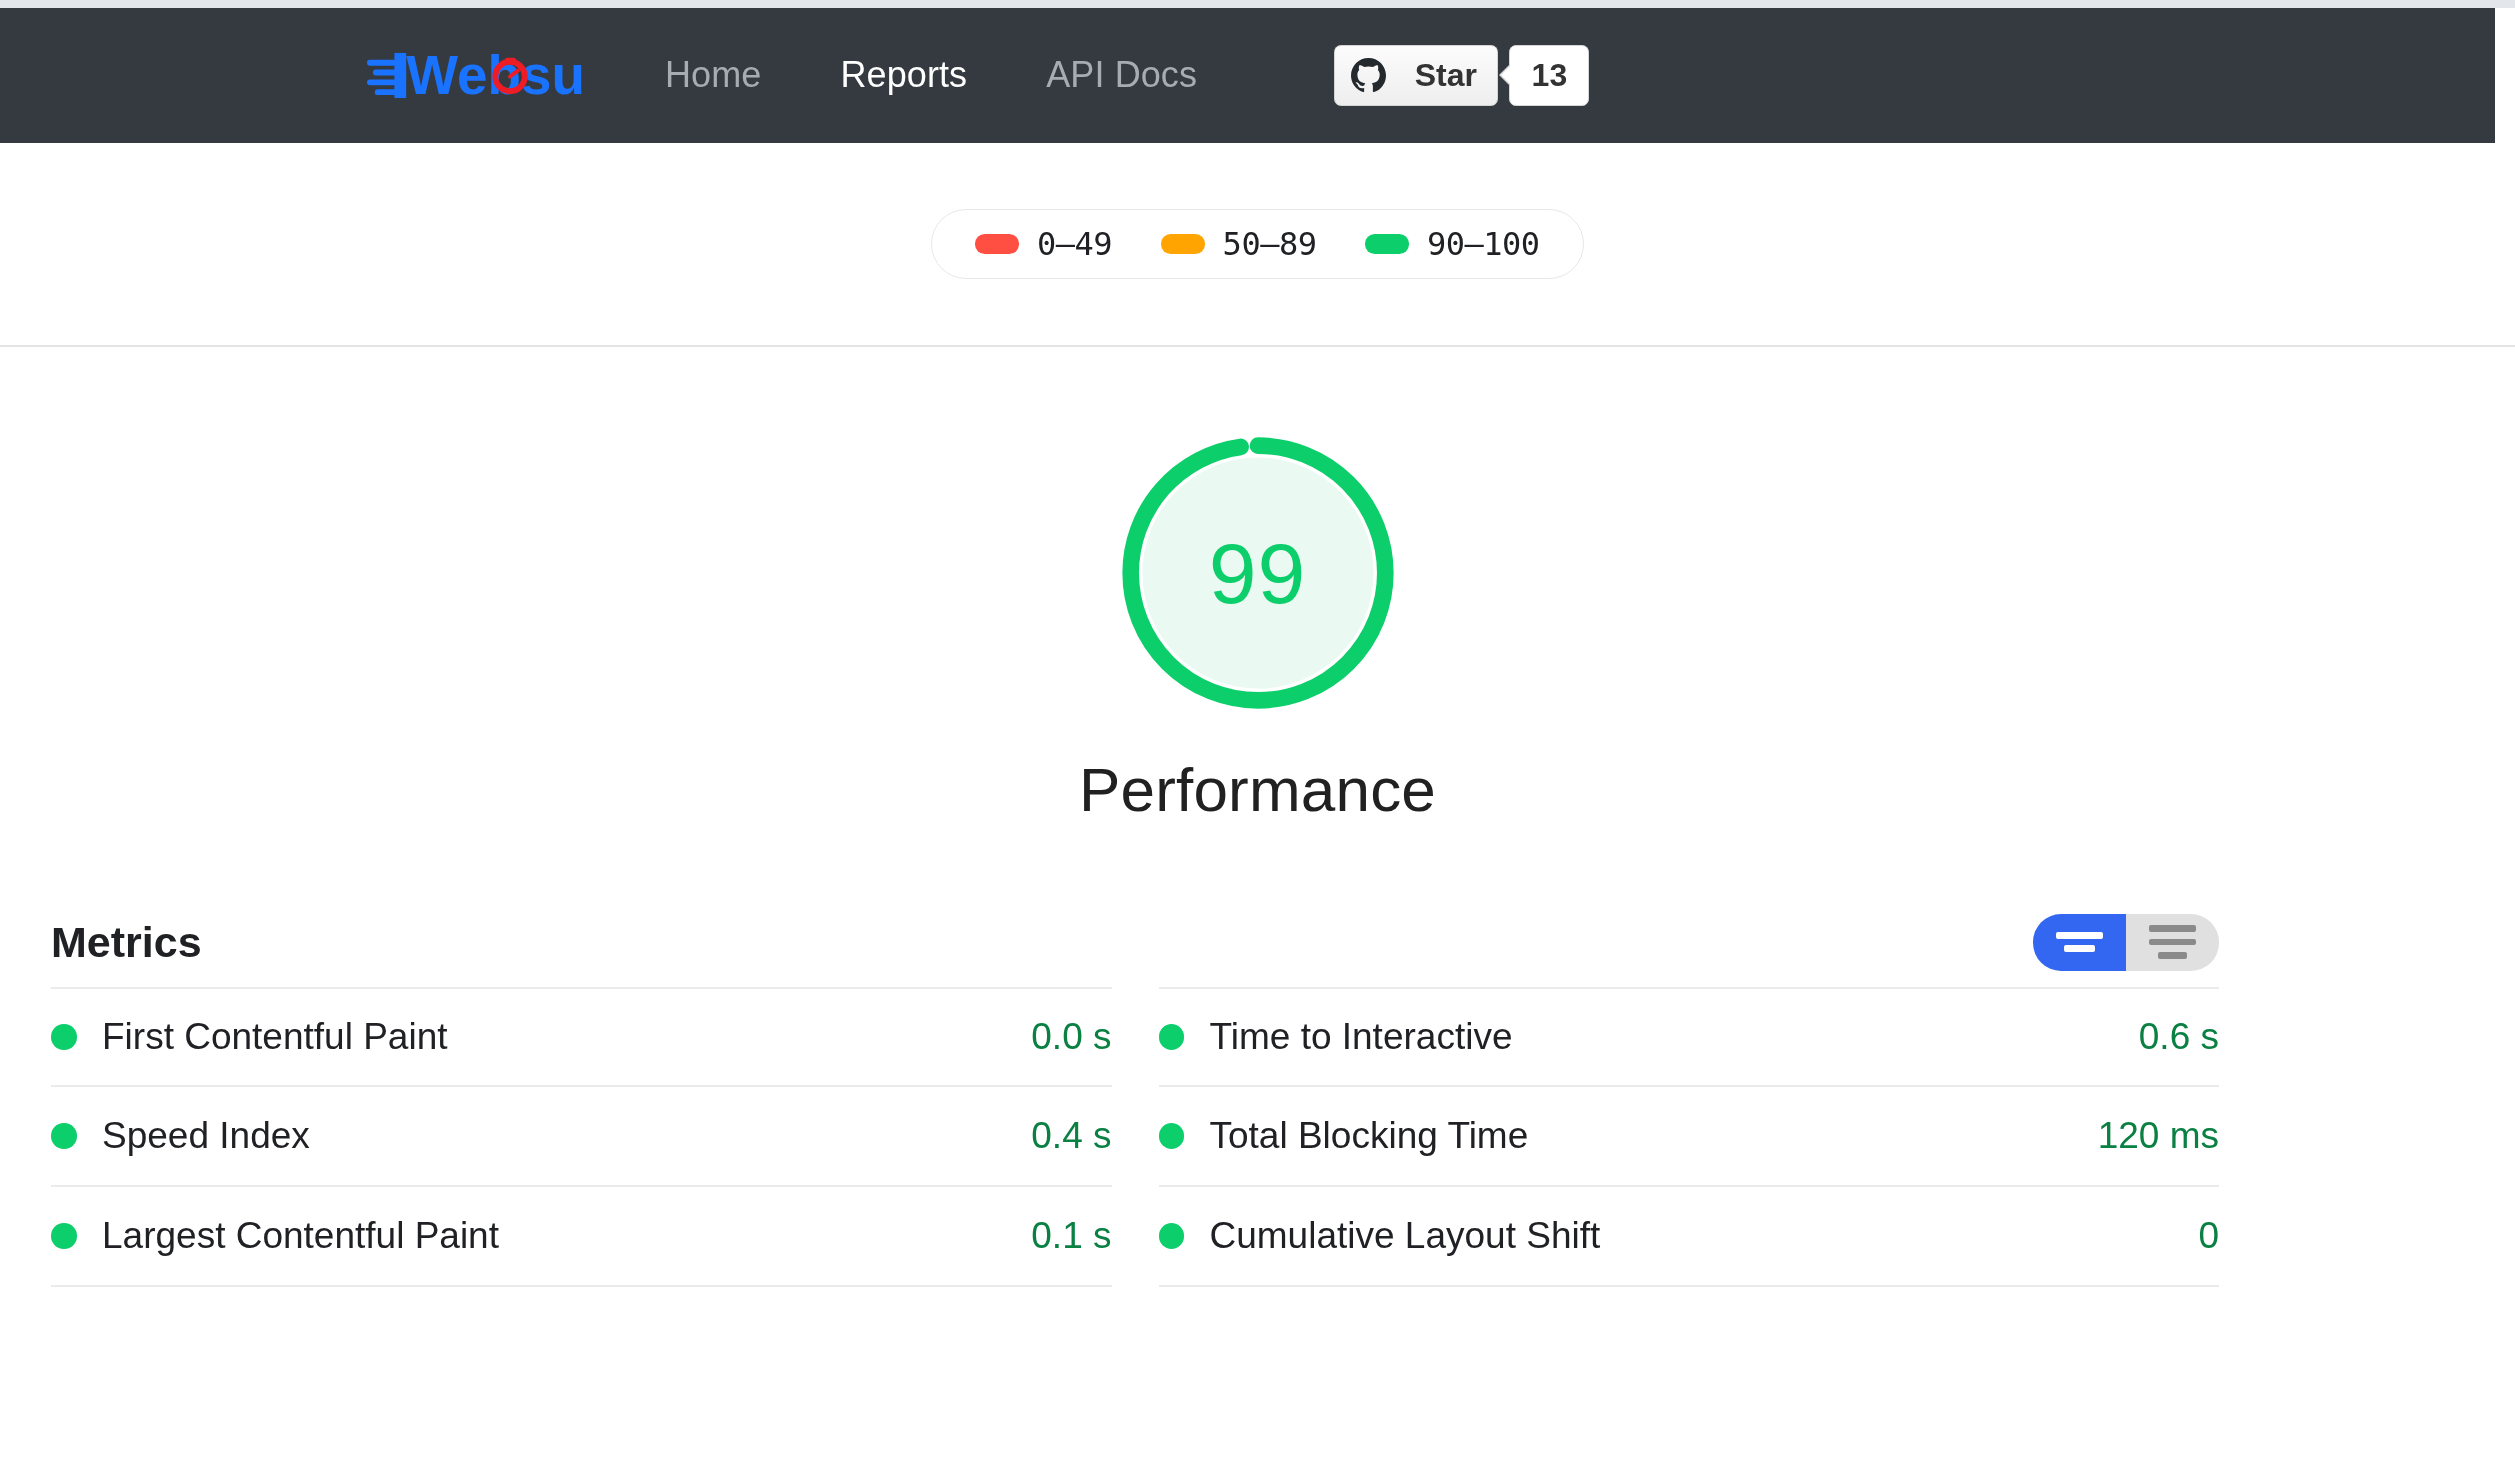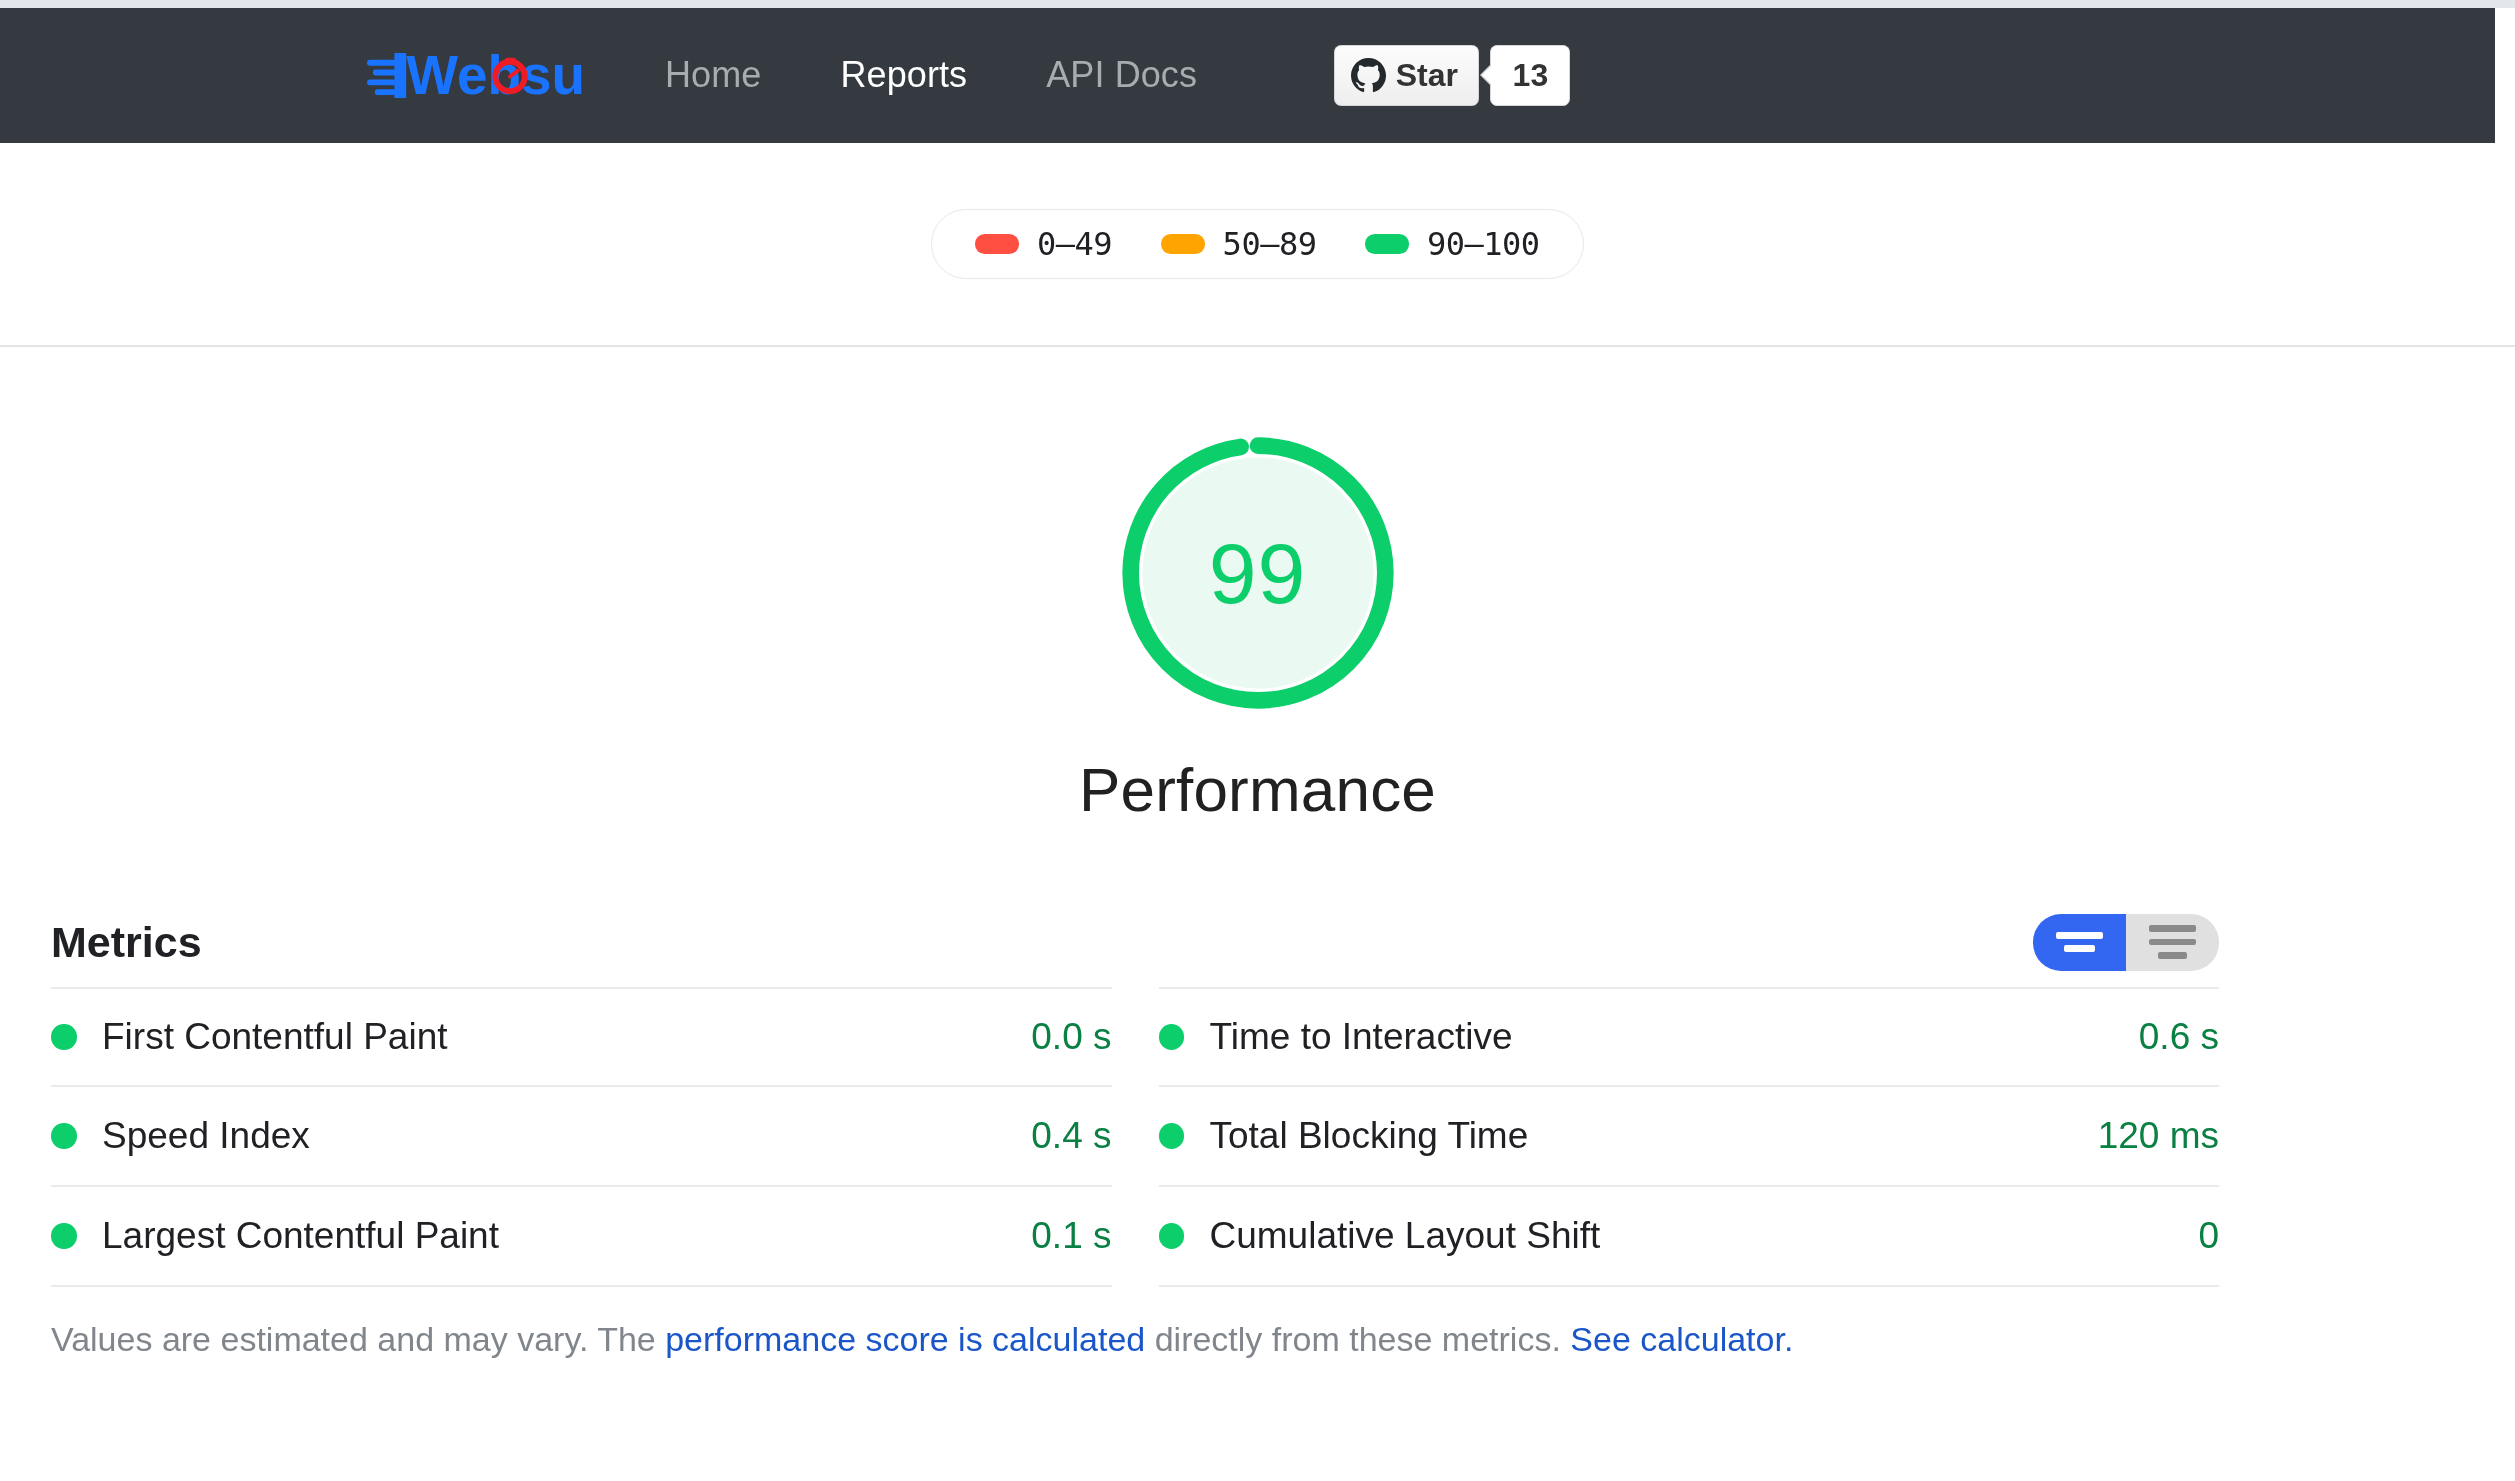--- a/index.html
+++ b/index.html
@@ -61,21 +61,21 @@
 
   
   .gh-widget {
     display: flex;
     align-items: center;
     margin-left: 137px;
   }
   .gh-star {
     display: flex;
     align-items: center;
-    gap: 10px;
+    gap: 29px;
     height: 61px;
     padding: 0 19.6px 0 15.7px;
     border: 1px solid #d5d5d5;
     border-radius: 6.9px;
     background: linear-gradient(to bottom, #fcfcfc 0%, #eeeeee 100%);
     font-size: 32px;
     font-weight: bold;
     color: #333333;
     cursor: pointer;
   }
@@ -421,20 +421,17 @@
         </div>
         <div class="metric-row">
           <span class="metric-dot" style="background:#0cce6b"></span>
           <span class="metric-label">Cumulative Layout Shift</span>
           <span class="metric-value">0</span>
         </div>
       </div>
 
     </div>
 
-    <div class="metrics-footer">
-      <span>Values are estimated and may vary. The </span><a>performance score is calculated</a><span> directly from these metrics. </span><a>See calculator.</a>
-    </div>
 
   </div>
 
 </div>
 
 
 </body></html>

